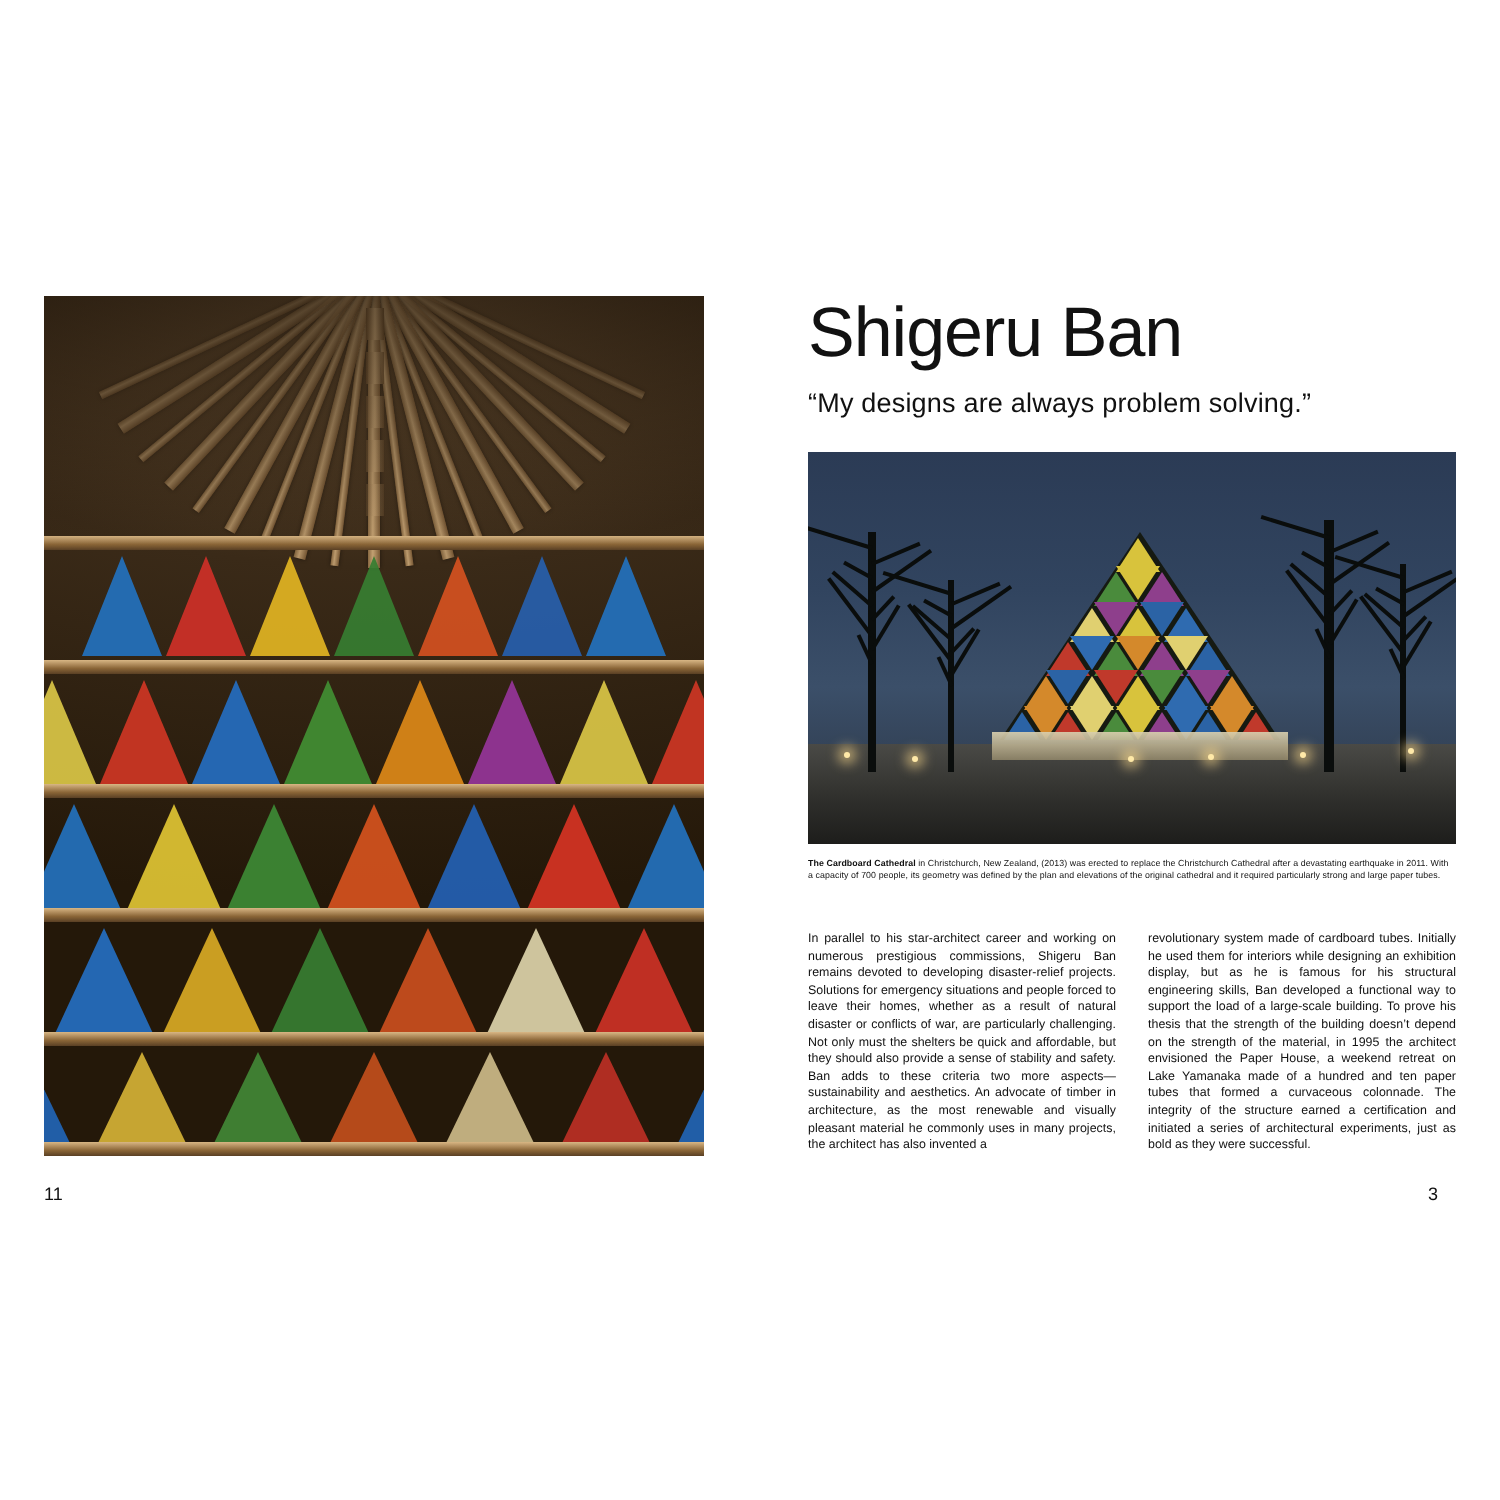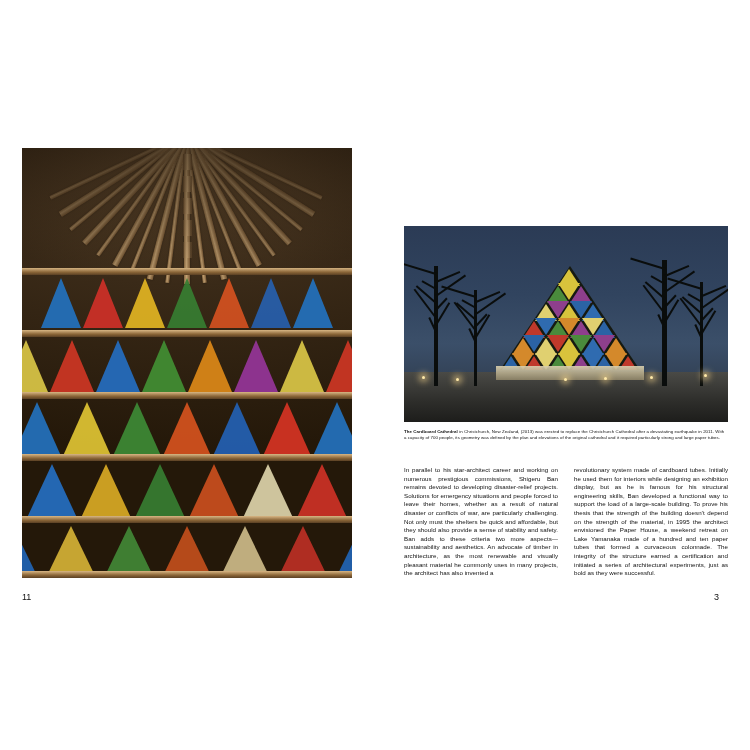--- a/index.html
+++ b/index.html
@@ -326,20 +326,22 @@
             <div class="tri up" style="border-left-width: 28.8px; border-right-width: 28.8px; border-bottom-width: 58px; border-bottom-color: rgb(43, 99, 165); opacity: 0.93;"></div>
           </div>
           <div class="beam-h" style="top: 303px;"></div>
         </div>
       <div class="apex-dark"></div>
     </div>
   </div>
   <div class="folio-left">11</div>
 
   <div class="right-page">
+    <h1 class="title">Shigeru Ban</h1>
+    <p class="quote">“My designs are always problem solving.”</p>
 
     <div class="church-photo">
       <div class="sky"></div>
       <div class="ground"></div>
       <div class="building">
         <div class="bld-tri"></div>
         <div class="gable" id="gable">
             <div class="gt" style="left: 58.3333px; top: 0px; border-left-width: 11.6667px; border-right-width: 11.6667px; border-bottom: 17.3333px solid rgb(216, 195, 60);"></div>
             <div class="gt" style="left: 46.6667px; top: 17.3333px; border-left-width: 11.6667px; border-right-width: 11.6667px; border-bottom: 17.3333px solid rgb(74, 139, 60);"></div>
             <div class="gt" style="left: 58.3333px; top: 17.3333px; border-left-width: 11.6667px; border-right-width: 11.6667px; border-top: 17.3333px solid rgb(216, 195, 60);"></div>

